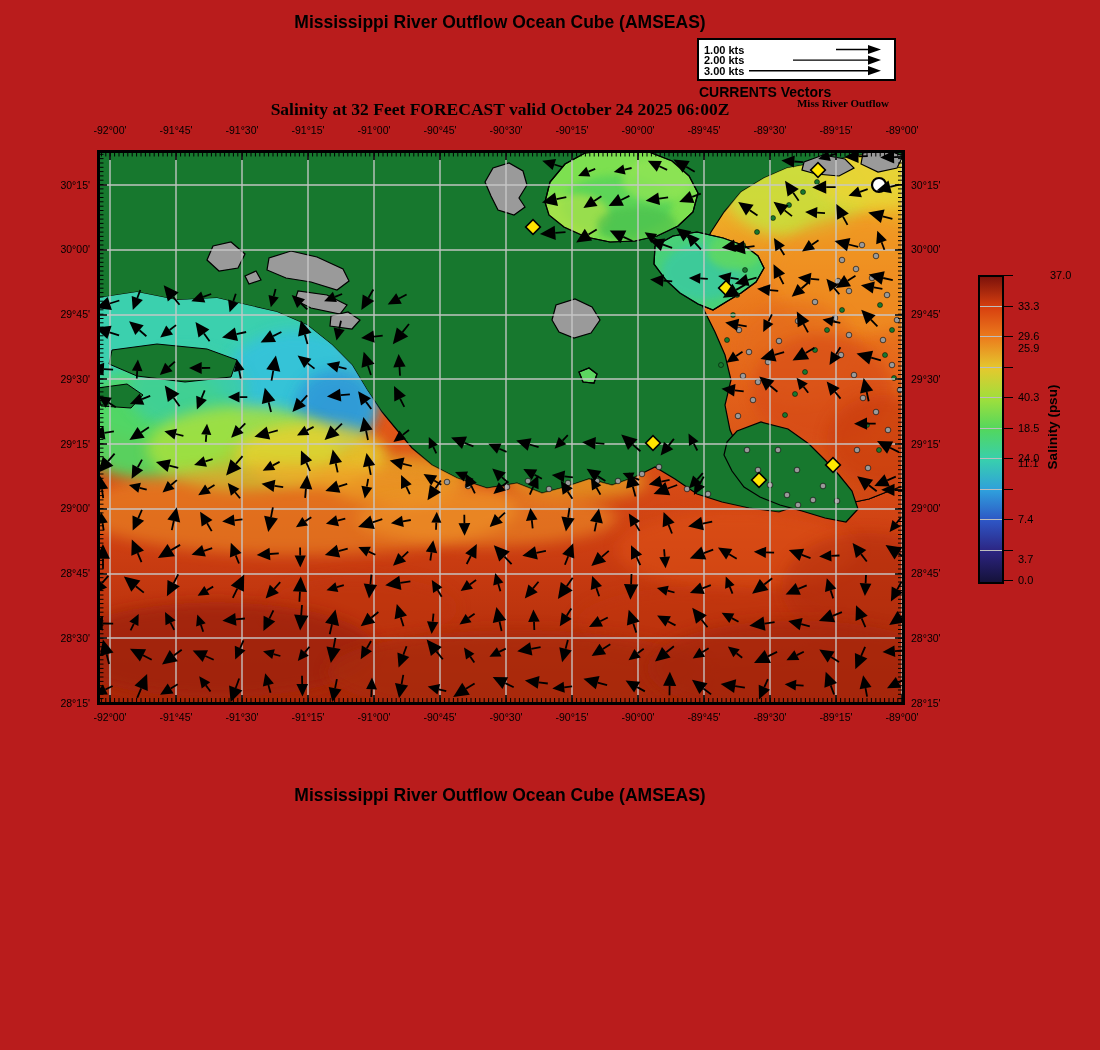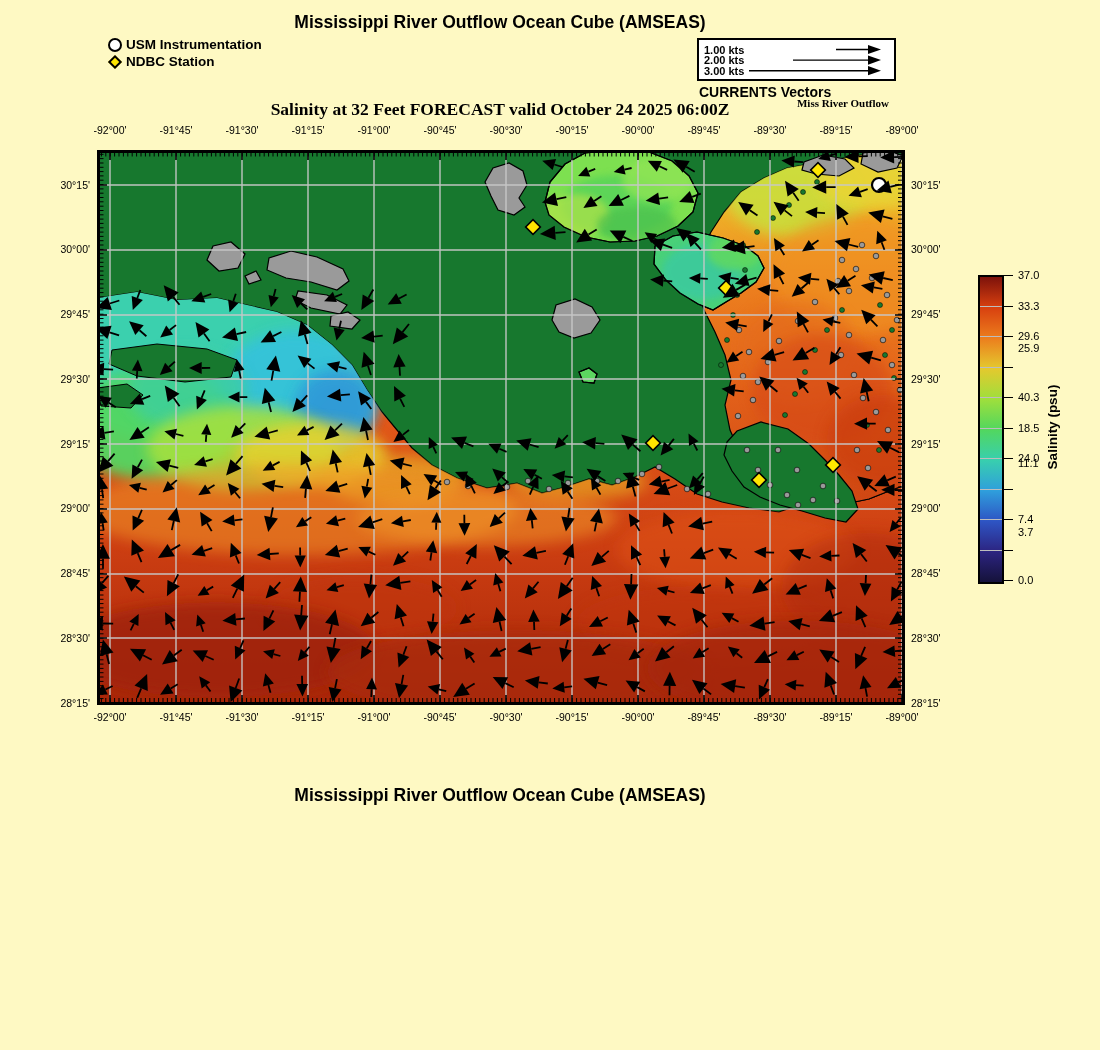--- a/index.html
+++ b/index.html
@@ -1,16 +1,16 @@
 <!DOCTYPE html>
 <html><head>
 <meta charset="utf-8">
 <style>
   html,body{margin:0;padding:0;background:#fff;}
-  .page{position:relative;width:1100px;height:1050px;background:#fef9c3;overflow:hidden;
+  .page{position:relative;width:1100px;height:1050px;background:#b91c1c;overflow:hidden;
         font-family:"Liberation Sans",sans-serif;color:#000;}
   .title-top{position:absolute;left:0;top:12px;width:1000px;text-align:center;
              font-size:17.5px;font-weight:bold;}
   .legend{position:absolute;left:108px;top:36px;}
   .legend-row{display:flex;align-items:center;height:17px;font-weight:bold;font-size:13.5px;}
   .marker-circle{width:14px;height:14px;border:2.6px solid #000;border-radius:50%;
                  background:#fff;margin-right:4px;box-sizing:border-box;flex:none;}
   .marker-diamond{width:10px;height:10px;background:#ffe600;border:2px solid #000;
                   transform:rotate(45deg);margin:2px 6px 2px 2px;box-sizing:border-box;flex:none;}
   .vector-box{position:absolute;left:697px;top:38px;width:199px;height:43px;
@@ -33,30 +33,20 @@
   .title-bottom{position:absolute;left:0;top:785px;width:1000px;text-align:center;
                 font-size:17.5px;font-weight:bold;}
 </style>
 </head>
 <body>
 
 <div class="page">
 
   <div class="title-top">Mississippi River Outflow Ocean Cube (AMSEAS)</div>
 
-  <div class="legend">
-      <div class="legend-row">
-        <span class="marker-circle"></span>
-        <span>USM Instrumentation</span>
-      </div>
-      <div class="legend-row">
-        <span class="marker-diamond"></span>
-        <span>NDBC Station</span>
-      </div>
-    </div>
 
   <div class="vector-box">
     <svg id="vbox-svg" width="194" height="38">
         <text x="5" y="13.5" font-size="11" font-weight="bold" font-family="Liberation Sans,sans-serif">1.00 kts</text>
         <line x1="137" y1="9.5" x2="171" y2="9.5" stroke="#000" stroke-width="1.4"></line>
         <polygon points="182,9.5 169,4.9 169,14.1" fill="#000"></polygon>
         <text x="5" y="24.1" font-size="11" font-weight="bold" font-family="Liberation Sans,sans-serif">2.00 kts</text>
         <line x1="94" y1="20.1" x2="171" y2="20.1" stroke="#000" stroke-width="1.4"></line>
         <polygon points="182,20.1 169,15.500000000000002 169,24.700000000000003" fill="#000"></polygon>
         <text x="5" y="34.7" font-size="11" font-weight="bold" font-family="Liberation Sans,sans-serif">3.00 kts</text>
@@ -957,21 +947,21 @@
       <div class="ylab-r" style="top: 567px;">28°45'</div>
       <div class="ylab-l" style="top: 631.75px;">28°30'</div>
       <div class="ylab-r" style="top: 631.75px;">28°30'</div>
       <div class="ylab-l" style="top: 696.5px;">28°15'</div>
       <div class="ylab-r" style="top: 696.5px;">28°15'</div>
     </div>
 
   <div class="colorbar" id="cb" style="background: linear-gradient(to top, rgb(21, 18, 58) 0%, rgb(44, 36, 129) 10%, rgb(46, 85, 196) 20%, rgb(47, 159, 220) 30%, rgb(56, 207, 174) 40%, rgb(82, 215, 94) 50%, rgb(159, 223, 60) 60%, rgb(228, 201, 46) 70%, rgb(236, 125, 29) 80%, rgb(216, 64, 15) 90%, rgb(125, 18, 11) 100%);"></div>
   <div id="cb-ticks">
       <div class="cb-dash" style="top: 275px;"></div>
-      <div class="cb-lab" style="top: 269px;">37.0</div>
+      <div class="cb-lab" style="top: 269px; margin-left: 32px;">37.0</div>
       <div class="cb-line" style="top: 305.5px;"></div>
       <div class="cb-dash" style="top: 305.5px;"></div>
       <div class="cb-lab" style="top: 299.5px;">33.3</div>
       <div class="cb-line" style="top: 336px;"></div>
       <div class="cb-dash" style="top: 336px;"></div>
       <div class="cb-lab" style="top: 330px;">29.6</div>
       <div class="cb-line" style="top: 366.5px;"></div>
       <div class="cb-dash" style="top: 366.5px;"></div>
       <div class="cb-lab" style="top: 342px;">25.9</div>
       <div class="cb-line" style="top: 397px;"></div>
@@ -984,20 +974,20 @@
       <div class="cb-dash" style="top: 458px;"></div>
       <div class="cb-lab" style="top: 452px;">24.0</div>
       <div class="cb-line" style="top: 488.5px;"></div>
       <div class="cb-dash" style="top: 488.5px;"></div>
       <div class="cb-lab" style="top: 457px;">11.1</div>
       <div class="cb-line" style="top: 519px;"></div>
       <div class="cb-dash" style="top: 519px;"></div>
       <div class="cb-lab" style="top: 513px;">7.4</div>
       <div class="cb-line" style="top: 549.5px;"></div>
       <div class="cb-dash" style="top: 549.5px;"></div>
-      <div class="cb-lab" style="top: 526px;">3.7</div>
+      <div class="cb-lab" style="top: 553px;">3.7</div>
       <div class="cb-dash" style="top: 580px;"></div>
       <div class="cb-lab" style="top: 574px;">0.0</div>
     </div>
   <div class="cb-title">Salinity (psu)</div>
 
   <div class="title-bottom">Mississippi River Outflow Ocean Cube (AMSEAS)</div>
 </div>
 
 </body></html>

